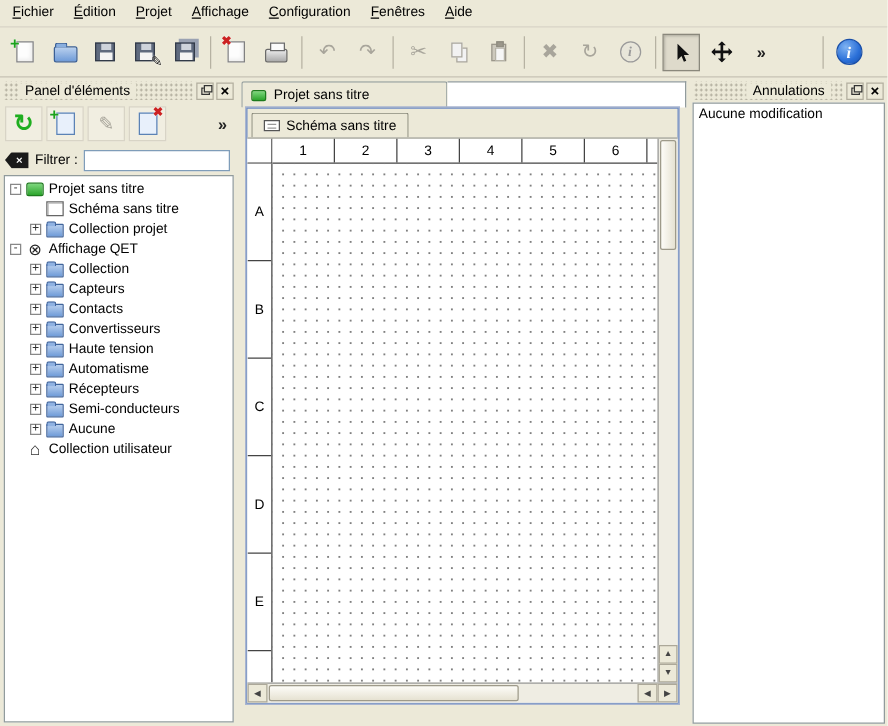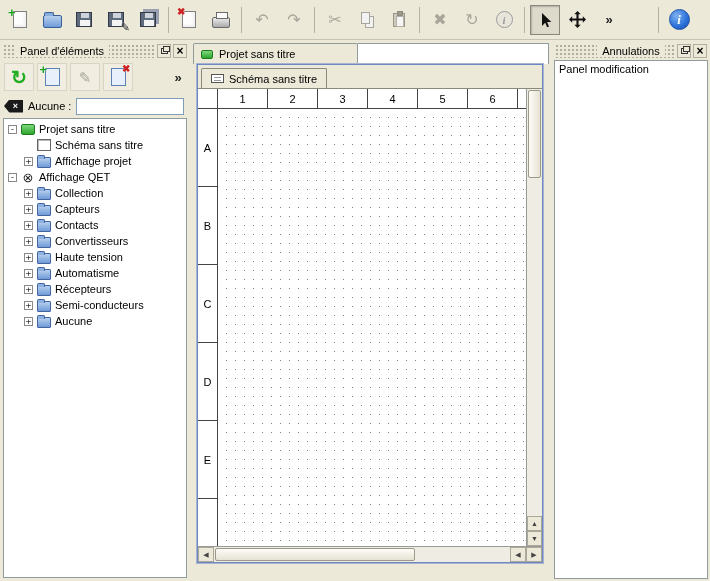--- a/index.html
+++ b/index.html
@@ -162,20 +162,29 @@
             background:linear-gradient(#fdfcf8,#e6e2d2); }
 
   
   .dock-body { flex:1; margin:0 2px 2px; background:#fff; border:1px solid #919b9c; padding:2px 4px; }
 </style>
 </head>
 <body>
 
 <div class="app">
 
+  <div class="menubar">
+    <span class="menu-item">Fichier</span>
+    <span class="menu-item">Édition</span>
+    <span class="menu-item">Projet</span>
+    <span class="menu-item">Affichage</span>
+    <span class="menu-item">Configuration</span>
+    <span class="menu-item">Fenêtres</span>
+    <span class="menu-item">Aide</span>
+  </div>
 
   <div class="toolbar">
     <button class="tbtn">
       <span class="pg">
           <span class="badge plus">+</span>
         </span>
     </button>
     <button class="tbtn">
       <span class="folder-big"></span>
     </button>
@@ -276,38 +285,38 @@
           <span class="element-pg">
               <span class="badge cross" style="left:auto;right:-6px;">✖</span>
             </span>
         </button>
         <button class="tbtn chev-btn">
           <span class="chev">»</span>
         </button>
       </div>
       <div class="filter-row">
         <span class="clear-ico">×</span>
-        <span>Aucune :</span>
+        <span>Filtrer :</span>
         <input class="filter-input" type="text" value="" style="">
       </div>
       <div class="tree">
         <div class="trow i0">
           <span class="exp">-</span>
           <span class="ticon" data-icon="project"></span>
           <span class="tlabel">Projet sans titre</span>
         </div>
         <div class="trow i1">
           <span class="exp"></span>
           <span class="ticon" data-icon="scheme"></span>
           <span class="tlabel">Schéma sans titre</span>
         </div>
         <div class="trow i1">
           <span class="exp">+</span>
           <span class="ticon" data-icon="folder"></span>
-          <span class="tlabel">Affichage projet</span>
+          <span class="tlabel">Collection projet</span>
         </div>
         <div class="trow i0">
           <span class="exp">-</span>
           <span class="ticon" data-icon="qet"></span>
           <span class="tlabel">Affichage QET</span>
         </div>
         <div class="trow i1">
           <span class="exp">+</span>
           <span class="ticon" data-icon="folder"></span>
           <span class="tlabel">Collection</span>
@@ -344,20 +353,25 @@
         </div>
         <div class="trow i1">
           <span class="exp">+</span>
           <span class="ticon" data-icon="folder"></span>
           <span class="tlabel">Semi-conducteurs</span>
         </div>
         <div class="trow i1">
           <span class="exp">+</span>
           <span class="ticon" data-icon="folder"></span>
           <span class="tlabel">Aucune</span>
+        </div>
+        <div class="trow i0">
+          <span class="exp"></span>
+          <span class="ticon" data-icon="home"></span>
+          <span class="tlabel">Collection utilisateur</span>
         </div>
       </div>
     </div>
 
     <div class="center">
       <div class="mdi-tabs">
         <div class="mtab">
           <span class="tab-ico-project"></span>
           <span>Projet sans titre</span>
         </div>
@@ -425,18 +439,18 @@
         <span class="dock-btns">
           <button class="dbtn">
               <span class="float-glyph"></span>
             </button>
           <button class="dbtn">
               <span class="close-glyph">×</span>
             </button>
         </span>
       </div>
       <div class="dock-body">
-        <span>Panel modification</span>
+        <span>Aucune modification</span>
       </div>
     </div>
 
   </div>
 </div>
 
 </body></html>

